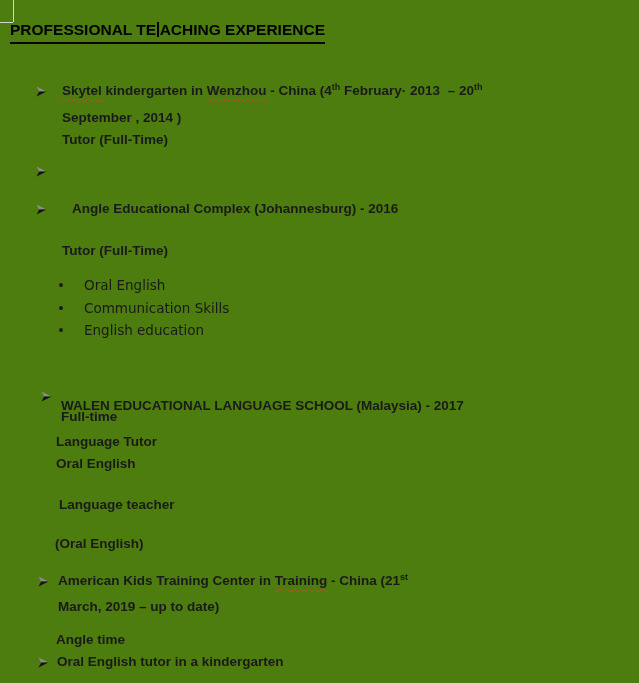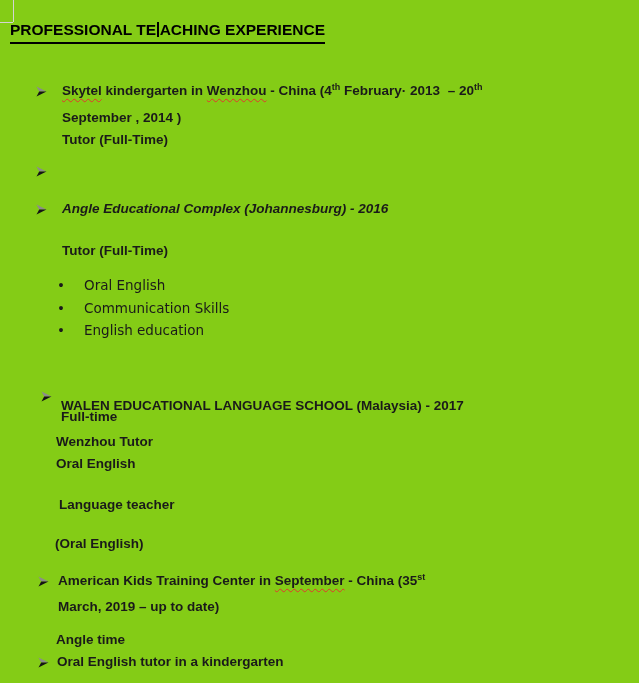--- a/index.html
+++ b/index.html
@@ -1,20 +1,20 @@
 <!DOCTYPE html>
 <html><head>
 <meta charset="utf-8">
 <style>
   html, body { margin: 0; padding: 0; background: #f2f2f2; }
   #document-page {
     position: relative;
     width: 639px;
     height: 683px;
-    background: #84cc16;
+    background: #4d7c0f;
     overflow: hidden;
     font-family: "Liberation Sans", sans-serif;
     color: #1a1a1a;
   }
   .line {
     position: absolute;
     white-space: pre;
     line-height: 1.3;
   }
   .arial-b {
@@ -112,46 +112,46 @@
 
   <svg class="arrow" style="left:36px; top:166px;" viewBox="0 0 11 11">
     <polygon points="0.5,0.5 10.5,5.5 3.2,5.5" fill="#8c8c8c"></polygon>
     <polygon points="3.2,5.5 10.5,5.5 0.5,10.5" fill="#141414"></polygon>
   </svg>
 
   <svg class="arrow" style="left:36px; top:204px;" viewBox="0 0 11 11">
     <polygon points="0.5,0.5 10.5,5.5 3.2,5.5" fill="#8c8c8c"></polygon>
     <polygon points="3.2,5.5 10.5,5.5 0.5,10.5" fill="#141414"></polygon>
   </svg>
-  <div class="line arial-b" style="left:62px; top:200px;font-style:italic;">Angle Educational Complex (Johannesburg) - 2016</div>
+  <div class="line arial-b" style="left:72px; top:200px;">Angle Educational Complex (Johannesburg) - 2016</div>
   <div class="line comic-b" style="left:62px; top:242px;">Tutor (Full-Time)</div>
 
   <span class="dot" style="left:57px; top:277px;">•</span>
   <div class="line comic-r" style="left:84px; top:277px;">Oral English</div>
   <span class="dot" style="left:57px; top:300px;">•</span>
   <div class="line comic-r" style="left:84px; top:300px;">Communication Skills</div>
   <span class="dot" style="left:57px; top:322px;">•</span>
   <div class="line comic-r" style="left:84px; top:322px;">English education</div>
 
   <svg class="arrow" style="left:41px; top:391px;" viewBox="0 0 11 11">
     <polygon points="0.5,0.5 10.5,5.5 3.2,5.5" fill="#8c8c8c"></polygon>
     <polygon points="3.2,5.5 10.5,5.5 0.5,10.5" fill="#141414"></polygon>
   </svg>
   <div class="line arial-b" style="left:61px; top:397px;">WALEN EDUCATIONAL LANGUAGE SCHOOL (Malaysia) - 2017</div>
   <div class="line arial-b" style="left:61px; top:408px;">Full-time</div>
-  <div class="line comic-b" style="left:56px; top:433px;">Wenzhou Tutor</div>
+  <div class="line comic-b" style="left:56px; top:433px;">Language Tutor</div>
   <div class="line comic-b" style="left:56px; top:455px;">Oral English</div>
   <div class="line comic-b" style="left:55px; top:535px;">(Oral English)</div>
   <div class="line comic-b" style="left:59px; top:496px;">Language teacher</div>
 
   <svg class="arrow" style="left:38px; top:576px;" viewBox="0 0 11 11">
     <polygon points="0.5,0.5 10.5,5.5 3.2,5.5" fill="#8c8c8c"></polygon>
     <polygon points="3.2,5.5 10.5,5.5 0.5,10.5" fill="#141414"></polygon>
   </svg>
-  <div class="line arial-b" style="left:58px; top:572px;"><span>American Kids Training Center in </span><span class="sq">September</span><span> - China (35</span><sup>st</sup></div>
+  <div class="line arial-b" style="left:58px; top:572px;"><span>American Kids Training Center in </span><span class="sq">Training</span><span> - China (21</span><sup>st</sup></div>
   <div class="line arial-b" style="left:58px; top:598px;">March, 2019 – up to date)</div>
   <div class="line comic-b" style="left:56px; top:631px;">Angle time</div>
 
   <svg class="arrow" style="left:38px; top:657px;" viewBox="0 0 11 11">
     <polygon points="0.5,0.5 10.5,5.5 3.2,5.5" fill="#8c8c8c"></polygon>
     <polygon points="3.2,5.5 10.5,5.5 0.5,10.5" fill="#141414"></polygon>
   </svg>
   <div class="line comic-b" style="left:57px; top:653px;">Oral English tutor in a kindergarten</div>
 
 </div>

